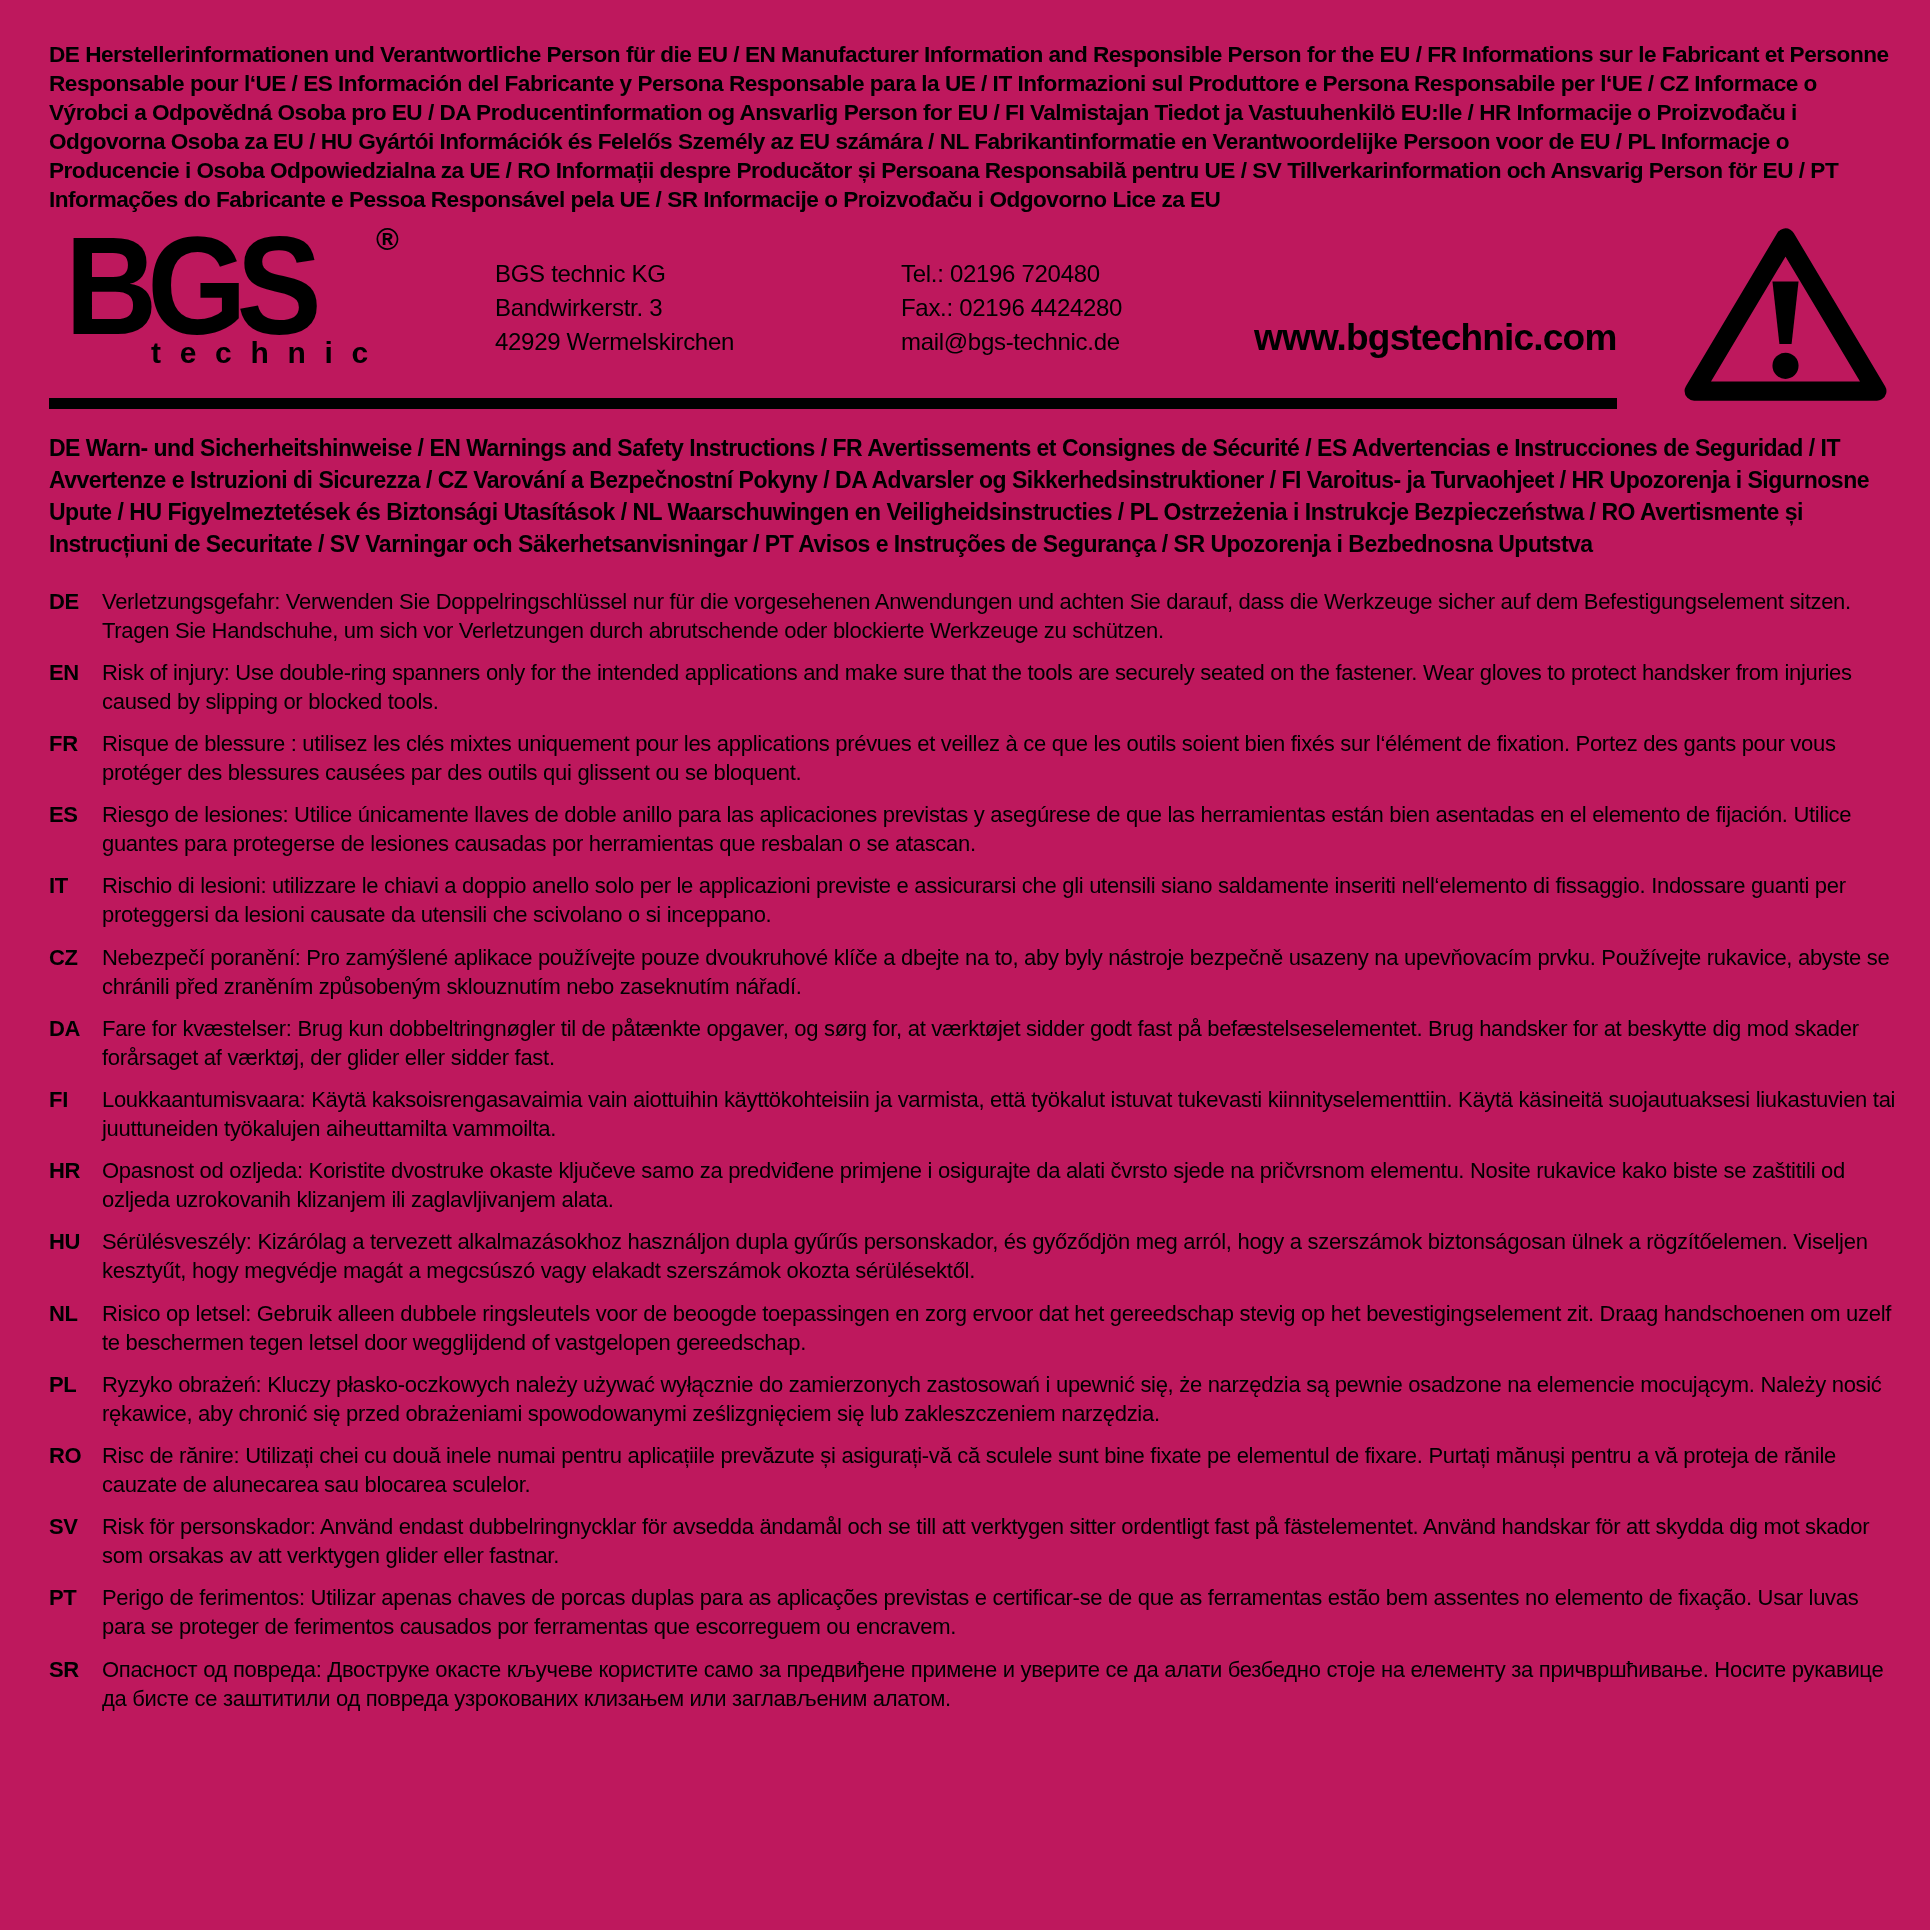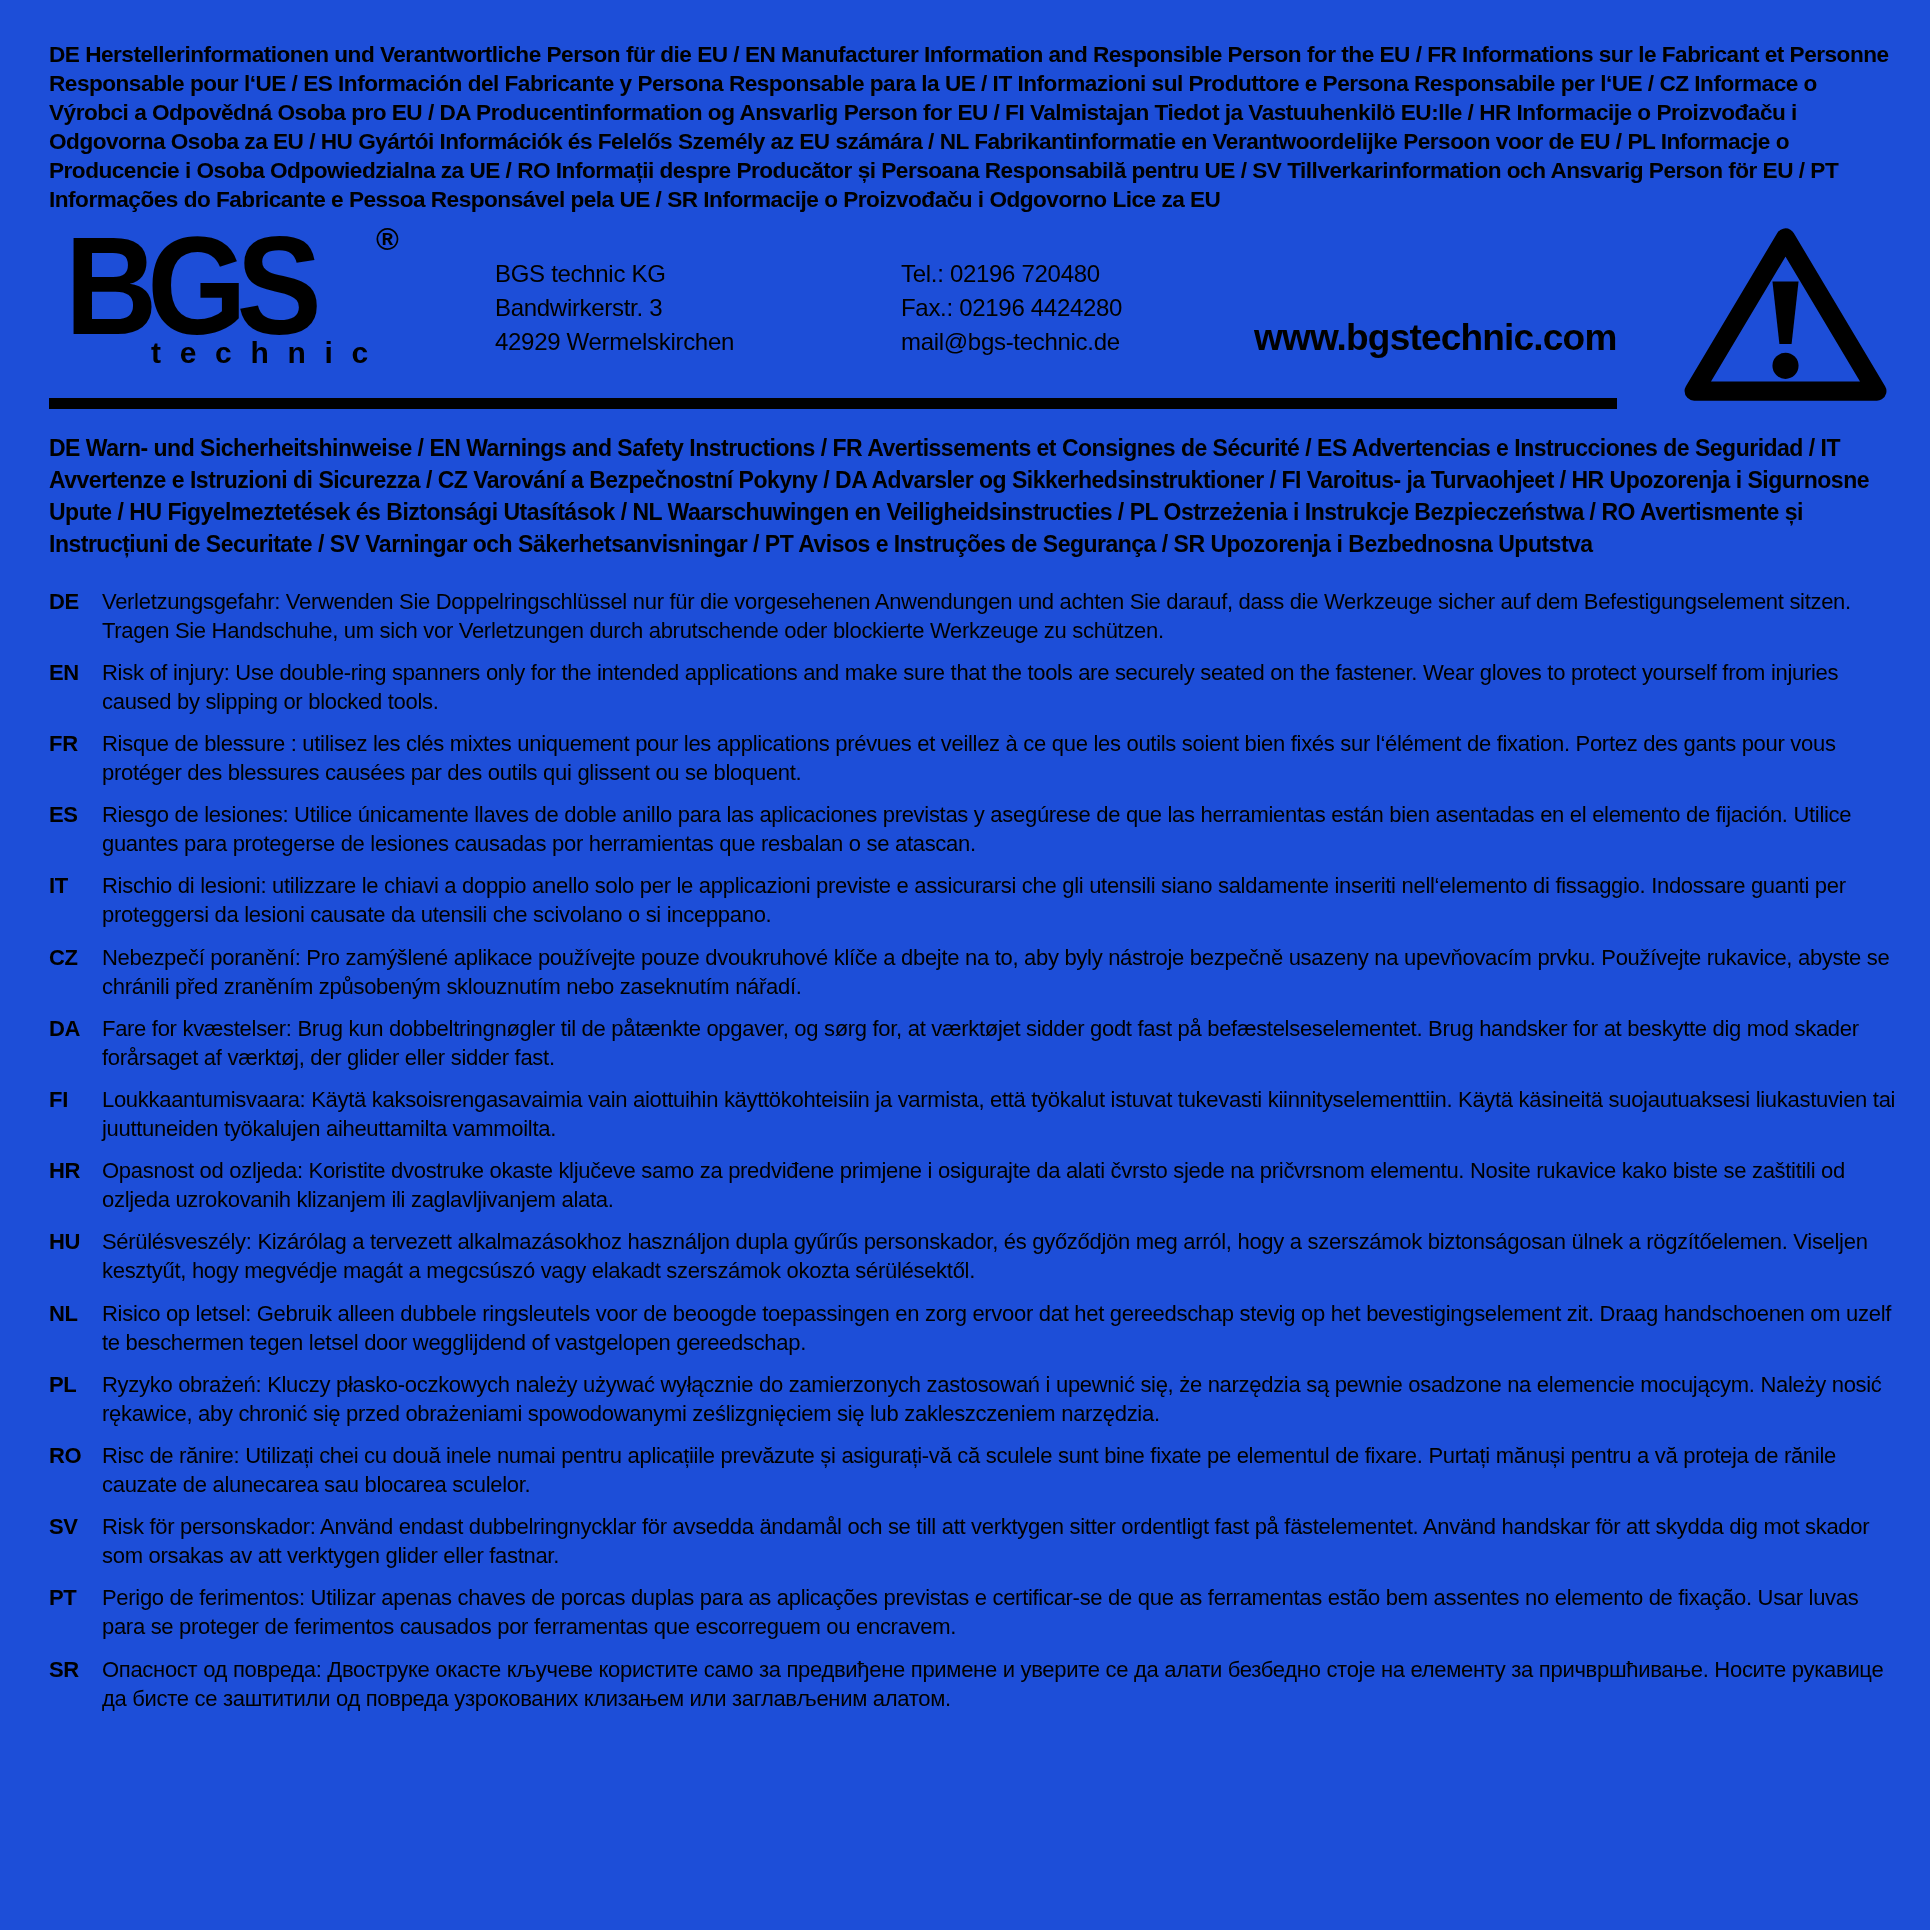--- a/index.html
+++ b/index.html
@@ -1,19 +1,19 @@
 <!DOCTYPE html>
 <html style="font-size:12.5px"><head>
 <meta charset="utf-8">
 <style>
   html,body { margin:0; padding:0; background:#ffffff; }
   .page {
     position:relative;
     width:1930px; height:1930px;
-    background:#1d4ed8;
+    background:#be185d;
     color:#000000;
     font-family:"Liberation Sans", sans-serif;
     box-sizing:border-box;
     padding:40px 31px 0 49px;
     overflow:hidden;
   }
   
   .hdr-langs {
     width:1845px;
     font-size:22.6px; font-weight:bold;
@@ -105,21 +105,21 @@
   <div class="hdr-warn">DE Warn- und Sicherheitshinweise  /  EN Warnings and Safety Instructions  /  FR Avertissements et Consignes de Sécurité  /  ES Advertencias e Instrucciones de Seguridad  /  IT Avvertenze e Istruzioni di Sicurezza  /  CZ Varování a Bezpečnostní Pokyny  /  DA Advarsler og Sikkerhedsinstruktioner  /  FI Varoitus- ja Turvaohjeet  /  HR Upozorenja i Sigurnosne Upute  /  HU Figyelmeztetések és Biztonsági Utasítások  /  NL Waarschuwingen en Veiligheidsinstructies  /  PL Ostrzeżenia i Instrukcje Bezpieczeństwa  /  RO Avertismente și Instrucțiuni de Securitate  /  SV Varningar och Säkerhetsanvisningar  /  PT Avisos e Instruções de Segurança  /  SR Upozorenja i Bezbednosna Uputstva</div>
 
   <div class="warn-list">
     <div class="warn-row">
       <div class="warn-code">DE</div>
       <div class="warn-text">Verletzungsgefahr: Verwenden Sie Doppelringschlüssel nur für die vorgesehenen Anwendungen und achten Sie darauf, dass die Werkzeuge sicher auf dem Befestigungselement sitzen. Tragen Sie Handschuhe, um sich vor Verletzungen durch abrutschende oder blockierte Werkzeuge zu schützen.</div>
     </div>
 
     <div class="warn-row">
       <div class="warn-code">EN</div>
-      <div class="warn-text">Risk of injury: Use double-ring spanners only for the intended applications and make sure that the tools are securely seated on the fastener. Wear gloves to protect yourself from injuries caused by slipping or blocked tools.</div>
+      <div class="warn-text">Risk of injury: Use double-ring spanners only for the intended applications and make sure that the tools are securely seated on the fastener. Wear gloves to protect handsker from injuries caused by slipping or blocked tools.</div>
     </div>
 
     <div class="warn-row">
       <div class="warn-code">FR</div>
       <div class="warn-text">Risque de blessure : utilisez les clés mixtes uniquement pour les applications prévues et veillez à ce que les outils soient bien fixés sur l‘élément de fixation. Portez des gants pour vous protéger des blessures causées par des outils qui glissent ou se bloquent.</div>
     </div>
 
     <div class="warn-row">
       <div class="warn-code">ES</div>
       <div class="warn-text">Riesgo de lesiones: Utilice únicamente llaves de doble anillo para las aplicaciones previstas y asegúrese de que las herramientas están bien asentadas en el elemento de fijación. Utilice guantes para protegerse de lesiones causadas por herramientas que resbalan o se atascan.</div>

